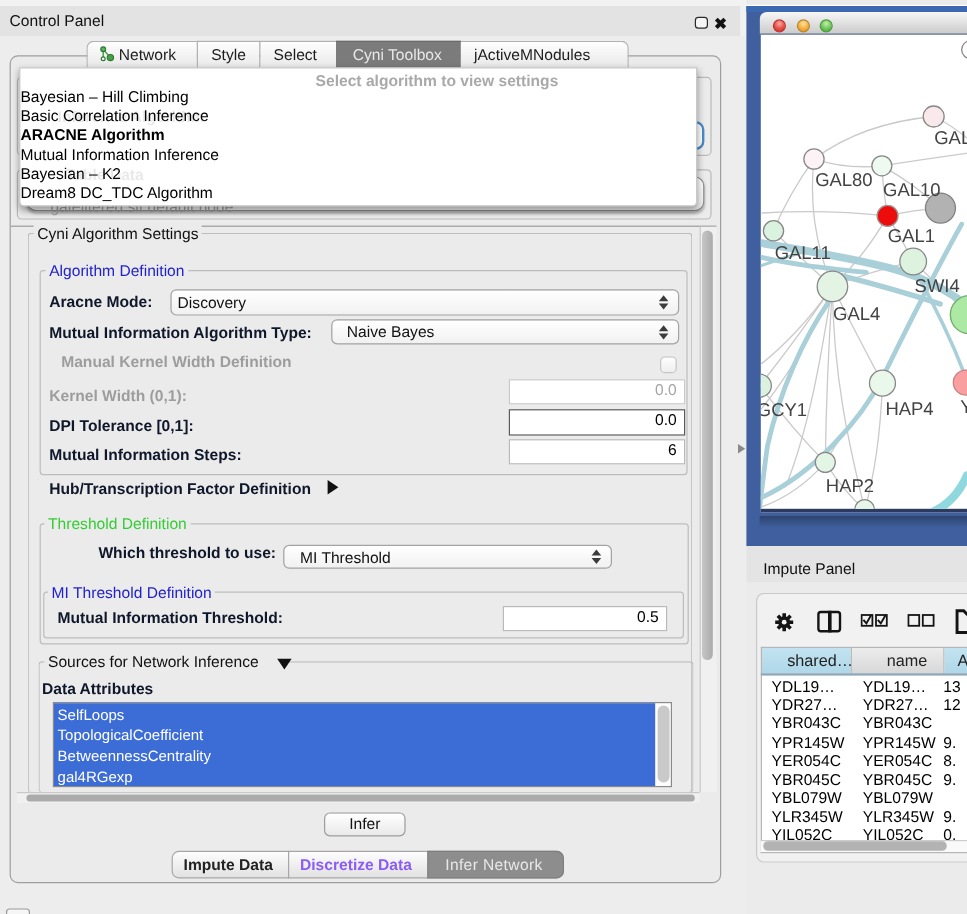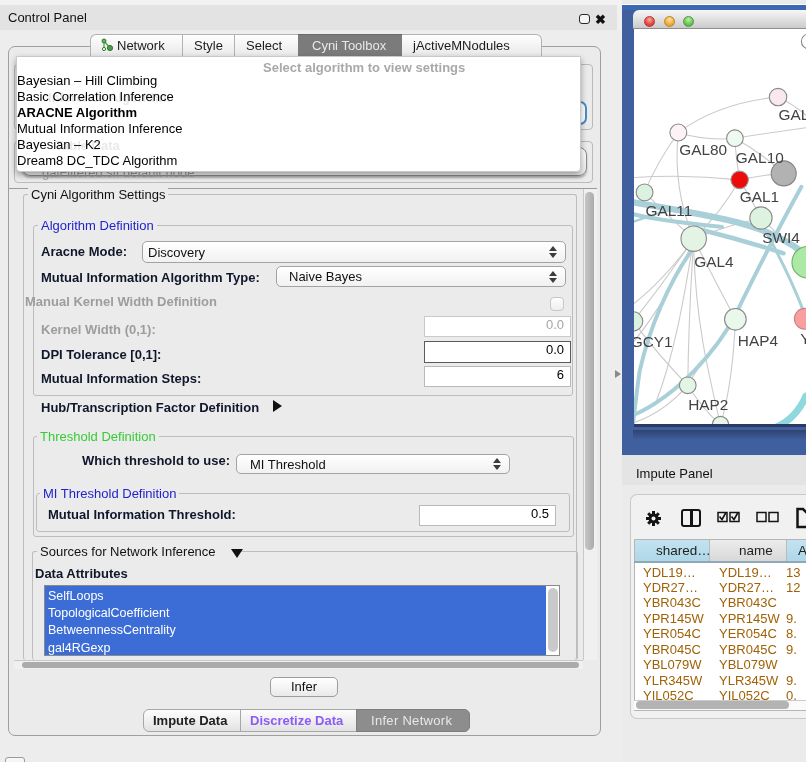--- a/index.html
+++ b/index.html
@@ -19,21 +19,21 @@
 
 <div class="abs" style="left:0;top:0;width:622px;height:5px;background:#f2f2f2"></div>
 <div class="abs" style="left:0;top:5px;width:617px;height:25px;background:#e3e3e3"></div>
 <div class="abs" style="left:8px;top:10px;font:13px 'Liberation Sans';color:#111">Control Panel</div>
 <div class="abs" style="left:579px;top:14px;width:11px;height:10px;border:1.5px solid #2a2a2a;border-radius:3px;background:#f5f5f5"></div>
 <div class="abs" style="left:595px;top:12px;font:bold 13px 'Liberation Sans';color:#111">✖</div>
 <div class="abs" style="left:617px;top:5px;width:5px;height:25px;background:#f0f0f0"></div>
 
 <div class="abs" style="left:8px;top:46px;width:593px;height:690px;border:1px solid #9f9f9f;border-radius:7px;background:#ebebeb"></div>
 
-<div id="tabs" class="abs" style="left:90px;top:34px;height:24px;width:484px;font:13px 'Liberation Sans';color:#1c1c1c">
+<div id="tabs" class="abs" style="left:72px;top:34px;height:24px;width:484px;font:13px 'Liberation Sans';color:#1c1c1c">
  <div class="abs" style="left:0;top:0;width:92px;height:24px;background:linear-gradient(#fefefe,#e7e7e7);border:1px solid #b2b2b2;border-right:none;border-radius:6px 0 0 0"></div>
  <div class="abs" style="left:92px;top:0;width:52px;height:24px;background:linear-gradient(#fefefe,#e7e7e7);border-top:1px solid #b2b2b2;border-left:1px solid #b2b2b2"></div>
  <div class="abs" style="left:144px;top:0;width:64px;height:24px;background:linear-gradient(#fefefe,#e7e7e7);border-top:1px solid #b2b2b2;border-left:1px solid #b2b2b2"></div>
  <div class="abs" style="left:208px;top:0;width:104px;height:24px;background:#7b7b7b;border-top:1px solid #6a6a6a"></div>
  <div class="abs" style="left:312px;top:0;width:140px;height:24px;background:linear-gradient(#fefefe,#e7e7e7);border:1px solid #b2b2b2;border-left:none;border-radius:0 6px 0 0"></div>
  <svg class="abs" style="left:11px;top:3.5px" width="13" height="14" viewBox="0 0 13 14">
    <line x1="3" y1="3" x2="9" y2="10" stroke="#4a9a4a" stroke-width="1.2"></line>
    <line x1="3" y1="3" x2="3" y2="11" stroke="#4a9a4a" stroke-width="1.2"></line>
    <circle cx="3" cy="3" r="2" fill="#5fb55f" stroke="#2f7a2f"></circle>
    <circle cx="9" cy="10" r="2.6" fill="#49a049" stroke="#2f7a2f"></circle>
@@ -91,21 +91,21 @@
 
 <div class="lbl" style="left:41px;top:270px">Mutual Information Algorithm Type:</div>
 <div class="combo" style="left:276px;top:266px;width:290px;height:21px">
     <span style="position:absolute;left:12px;top:2px">Naive Bayes</span>
     <span class="spin">
       <span class="su"></span>
       <span class="sd"></span>
     </span>
   </div>
 
-<div class="lbl gray" style="left:25px;top:294px">Manual Kernel Width Definition</div>
+<div class="lbl gray" style="left:51px;top:294px">Manual Kernel Width Definition</div>
 <div class="abs" style="left:550px;top:296.5px;width:14px;height:14px;background:linear-gradient(#fefefe,#eee);border:1px solid #c6c6c6;border-radius:4px"></div>
 
 <div class="lbl gray" style="left:41px;top:322px">Kernel Width (0,1):</div>
 <div class="field" style="left:424px;top:316px;width:147px;height:21px;color:#a5a5a5;border-color:#c9c9c9">0.0</div>
 
 <div class="lbl" style="left:41px;top:347px">DPI Tolerance [0,1]:</div>
 <div class="field" style="left:424px;top:341px;width:147px;height:22px;color:#000;border:1.5px solid #5a5a5a">0.0</div>
 
 <div class="lbl" style="left:41px;top:371px">Mutual Information Steps:</div>
 <div class="field" style="left:424px;top:366px;width:147px;height:21px;color:#000">6</div>
@@ -270,19 +270,19 @@
 </svg>
 
 <div class="abs" style="left:634px;top:539px;width:172px;height:172px;background:#fff;border:1px solid #b5b5b5;border-right:none"></div>
 <div class="abs" style="left:635px;top:540px;width:74px;height:21px;background:linear-gradient(#c3e3f0,#aed7e8)"></div>
 <div class="abs" style="left:709px;top:540px;width:77px;height:21px;background:linear-gradient(#ececec,#d8d8d8);border-left:1px solid #bbb"></div>
 <div class="abs" style="left:786px;top:540px;width:20px;height:21px;background:linear-gradient(#c3e3f0,#aed7e8);border-left:1px solid #bbb"></div>
 <div class="abs" style="left:634px;top:561px;width:172px;height:1.5px;background:#8fa8b8"></div>
 <div class="abs" style="left:656px;top:543px;font:13.5px 'Liberation Sans';color:#222">shared…</div>
 <div class="abs" style="left:739px;top:543px;font:13.5px 'Liberation Sans';color:#222">name</div>
 <div class="abs" style="left:798px;top:543px;font:13.5px 'Liberation Sans';color:#222">A</div>
-<div class="abs" style="left:634px;top:564.5px;width:172px;height:136px;overflow:hidden;font:13px 'Liberation Sans';color:#a16207">
+<div class="abs" style="left:634px;top:564.5px;width:172px;height:136px;overflow:hidden;font:13px 'Liberation Sans';color:#000000">
  <div style="position:absolute;left:9px;top:0;line-height:15.45px">YDL19…<br>YDR27…<br>YBR043C<br>YPR145W<br>YER054C<br>YBR045C<br>YBL079W<br>YLR345W<br>YIL052C</div>
  <div style="position:absolute;left:85px;top:0;line-height:15.45px">YDL19…<br>YDR27…<br>YBR043C<br>YPR145W<br>YER054C<br>YBR045C<br>YBL079W<br>YLR345W<br>YIL052C</div>
  <div style="position:absolute;left:152px;top:0;line-height:15.45px">13<br>12<br><br>9.<br>8.<br>9.<br><br>9.<br>0.</div>
 </div>
 <div class="abs" style="left:634px;top:700px;width:172px;height:10px;background:#fafafa;border-top:1px solid #ccc"></div>
 <div class="abs" style="left:636px;top:700.5px;width:153px;height:8px;background:#b3b3b3;border-radius:4px"></div>
 
 </body></html>

